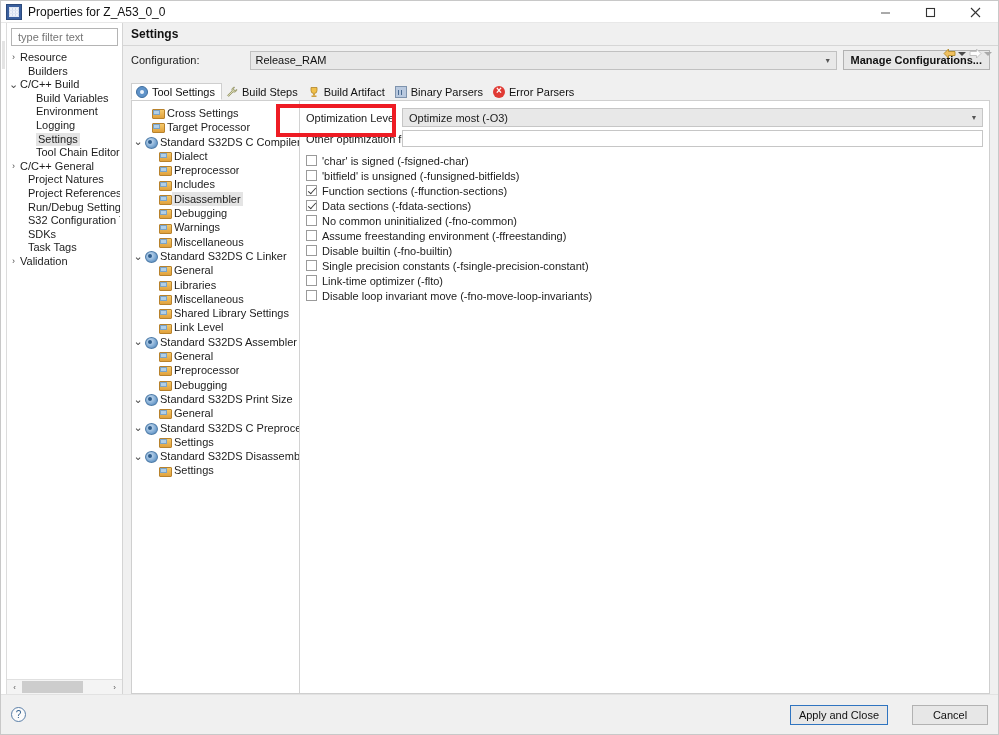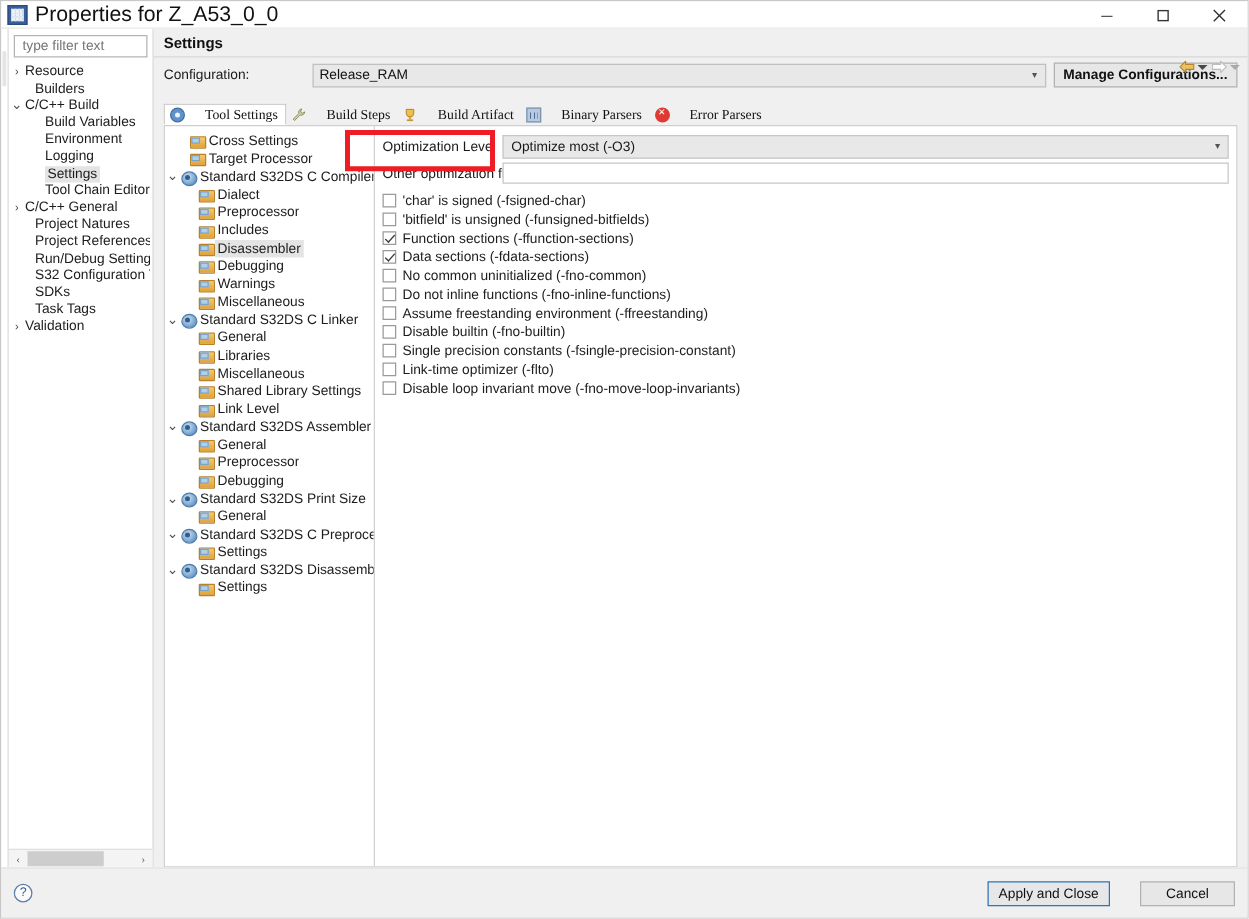--- a/index.html
+++ b/index.html
@@ -41,21 +41,21 @@
   }
   .title-icon::before {
     content: "";
     position: absolute; left: 2px; top: 2px; right: 2px; bottom: 2px;
     background:
       repeating-linear-gradient(0deg, #dfe6f2 0 1px, transparent 1px 3px),
       repeating-linear-gradient(90deg, #cfd9ec 0 1px, transparent 1px 3px),
       #eef2f9;
   }
   .title-text {
-    font-size: 17px;
+    font-size: 12px;
     color: #111;
     white-space: nowrap;
   }
   .win-controls {
     position: absolute; right: 0; top: 0;
     height: 22px; display: flex;
   }
   .win-btn {
     width: 45px; height: 22px;
     display: flex; align-items: center; justify-content: center;
@@ -225,28 +225,27 @@
 
   
   .tabs-row {
     display: flex; align-items: flex-end;
     height: 18px;
     padding-left: 8px;
     margin-top: 8px;
   }
   .tab {
     display: flex; align-items: center;
-    gap: 16px;
+    gap: 4px;
     height: 17px;
     padding: 0 6px 0 4px;
     font-size: 11px;
     color: #111;
     white-space: nowrap;
     position: relative;
-    font-family: Liberation Serif, serif;
   }
   .tab.active {
     background: #ffffff;
     border: 1px solid #cfcfcf;
     border-bottom: 1px solid #ffffff;
     font-weight: normal;
   }
   .tab-ico { width: 12px; height: 12px; position: relative; flex: none; }
 
   .ico-toolsettings { border-radius: 50%; background: #5f93c9; border: 1px solid #3e6d9e; }
@@ -822,24 +821,20 @@
               <div class="check-row">
                 <span class="cbox checked"></span>
                 <span class="check-label">Data sections (-fdata-sections)</span>
               </div>
               <div class="check-row">
                 <span class="cbox"></span>
                 <span class="check-label">No common uninitialized (-fno-common)</span>
               </div>
               <div class="check-row">
                 <span class="cbox"></span>
-                <span class="check-label">Do not inline functions (-fno-inline-functions)</span>
-              </div>
-              <div class="check-row">
-                <span class="cbox"></span>
                 <span class="check-label">Assume freestanding environment (-ffreestanding)</span>
               </div>
               <div class="check-row">
                 <span class="cbox"></span>
                 <span class="check-label">Disable builtin (-fno-builtin)</span>
               </div>
               <div class="check-row">
                 <span class="cbox"></span>
                 <span class="check-label">Single precision constants (-fsingle-precision-constant)</span>
               </div>

